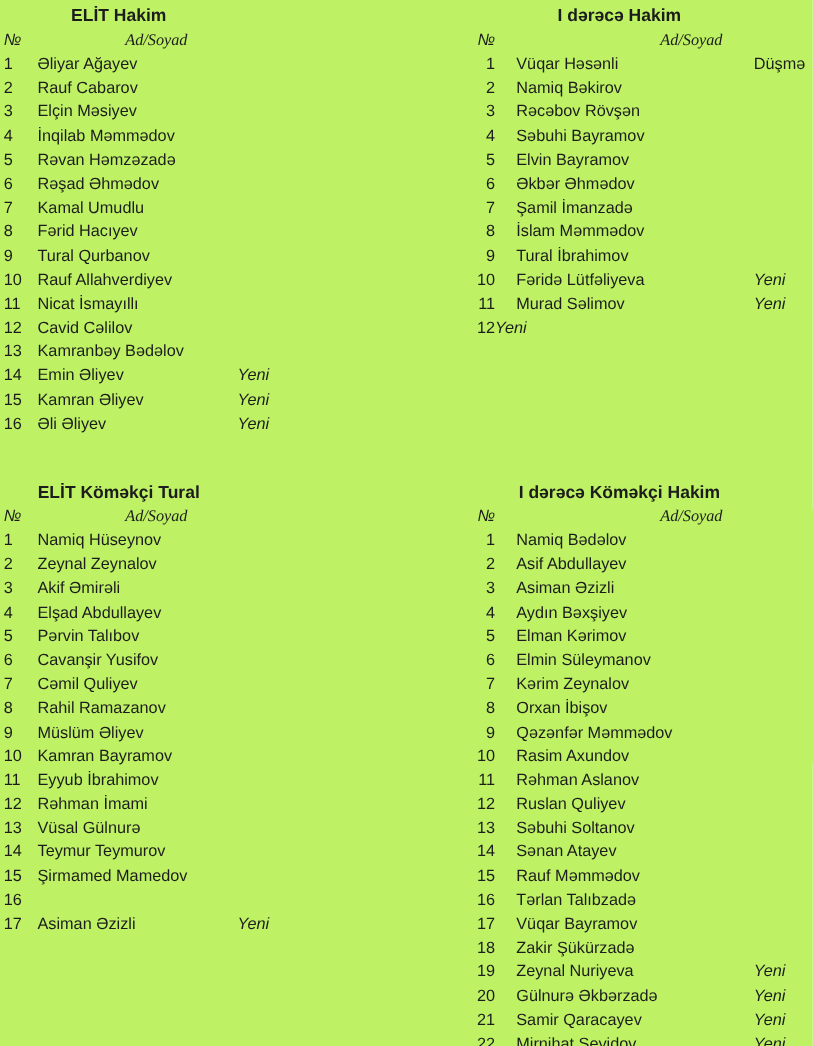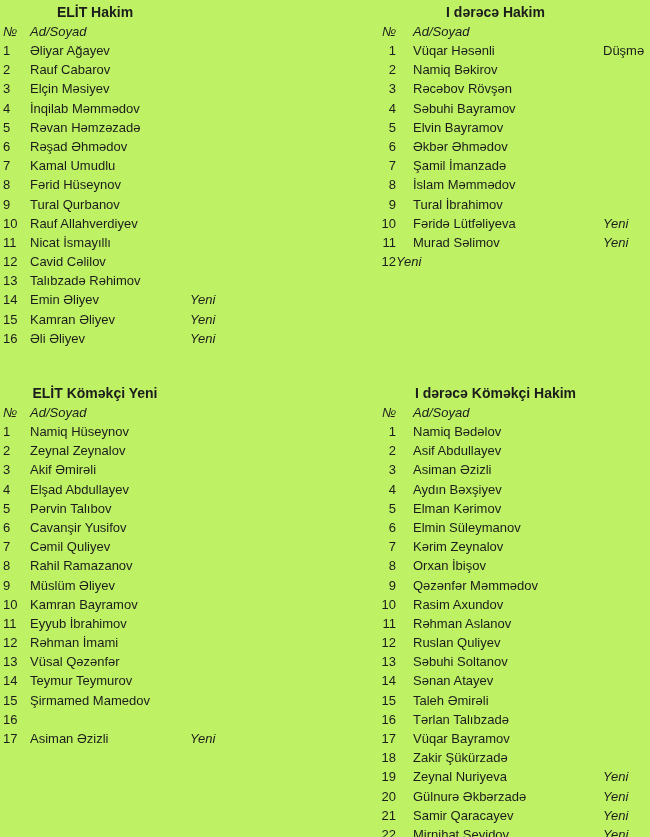--- a/index.html
+++ b/index.html
@@ -28,21 +28,21 @@
   .hdr, .row { display: flex; font-size: 13px; white-space: nowrap; }
   .hdr { font-style: italic; height: 19px; line-height: 19px; }
   .row { height: 19.2px; line-height: 19.2px; }
 
   .no { flex: 0 0 25px; }
   .tbl-left  .no { text-align: left; padding-left: 1px; }
   .tbl-right .no { flex: 0 0 28px; text-align: right; }
 
   .name { flex: 1 1 auto; padding-left: 2px; overflow: hidden; }
   .tbl-right .name { padding-left: 17px; }
-  .hdr .name { text-align: left; }
+  .hdr .name { text-align: right; font-family: Liberation Serif, serif; }
   .tbl-left  .hdr .name { padding-right: 40px; }
   .tbl-right .hdr .name { padding-right: 25px; }
 
   .status { flex: 0 0 36px; font-style: italic; }
   .tbl-right .status { flex: 0 0 55px; }
   .status.upright { font-style: normal; }
 </style>
 </head>
 <body>
 
@@ -92,21 +92,21 @@
   </div>
 
   <div class="row">
     <span class="no">7</span>
     <span class="name">Kamal Umudlu</span>
     <span class="status"></span>
   </div>
 
   <div class="row">
     <span class="no">8</span>
-    <span class="name">Fərid Hüseynov</span>
+    <span class="name">Fərid Hacıyev</span>
     <span class="status"></span>
   </div>
 
   <div class="row">
     <span class="no">9</span>
     <span class="name">Tural Qurbanov</span>
     <span class="status"></span>
   </div>
 
   <div class="row">
@@ -122,21 +122,21 @@
   </div>
 
   <div class="row">
     <span class="no">12</span>
     <span class="name">Cavid Cəlilov</span>
     <span class="status"></span>
   </div>
 
   <div class="row">
     <span class="no">13</span>
-    <span class="name">Talıbzadə Rəhimov</span>
+    <span class="name">Kamranbəy Bədəlov</span>
     <span class="status"></span>
   </div>
 
   <div class="row">
     <span class="no">14</span>
     <span class="name">Emin Əliyev</span>
     <span class="status">Yeni</span>
   </div>
 
   <div class="row">
@@ -226,21 +226,21 @@
     <span class="status">Yeni</span>
   </div>
 
   <div class="row">
     <span class="no">12</span>
     <span class="status">Yeni</span>
   </div>
 </div>
 </section>
   <section class="tbl tbl-left tbl-bottom">
-  <div class="title">ELİT Köməkçi Yeni</div>
+  <div class="title">ELİT Köməkçi Tural</div>
   <div class="hdr">
     <span class="no">№</span>
     <span class="name">Ad/Soyad</span>
     <span class="status"></span>
   </div>
   <div class="rows">
   <div class="row">
     <span class="no">1</span>
     <span class="name">Namiq Hüseynov</span>
     <span class="status"></span>
@@ -307,21 +307,21 @@
   </div>
 
   <div class="row">
     <span class="no">12</span>
     <span class="name">Rəhman İmami</span>
     <span class="status"></span>
   </div>
 
   <div class="row">
     <span class="no">13</span>
-    <span class="name">Vüsal Qəzənfər</span>
+    <span class="name">Vüsal Gülnurə</span>
     <span class="status"></span>
   </div>
 
   <div class="row">
     <span class="no">14</span>
     <span class="name">Teymur Teymurov</span>
     <span class="status"></span>
   </div>
 
   <div class="row">
@@ -429,21 +429,21 @@
   </div>
 
   <div class="row">
     <span class="no">14</span>
     <span class="name">Sənan Atayev</span>
     <span class="status"></span>
   </div>
 
   <div class="row">
     <span class="no">15</span>
-    <span class="name">Taleh Əmirəli</span>
+    <span class="name">Rauf Məmmədov</span>
     <span class="status"></span>
   </div>
 
   <div class="row">
     <span class="no">16</span>
     <span class="name">Tərlan Talıbzadə</span>
     <span class="status"></span>
   </div>
 
   <div class="row">

